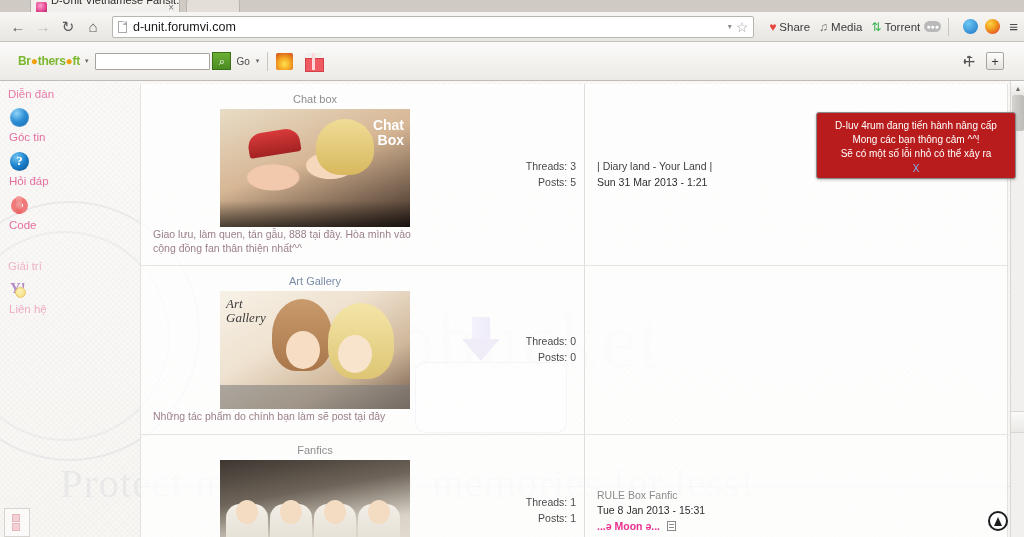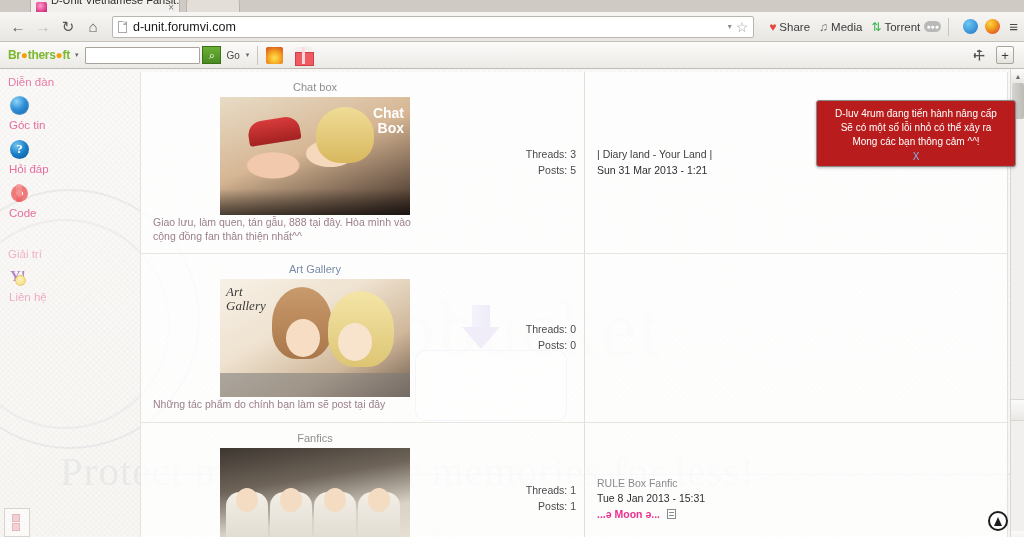--- a/index.html
+++ b/index.html
@@ -105,23 +105,23 @@
   .circ-ico {
     width: 15px; height: 15px; border-radius: 50%;
     margin-left: 7px;
   }
   .ico-blue { background: radial-gradient(circle at 35% 30%, #6ec8f5, #1a74c4); }
   .ico-red { background: radial-gradient(circle at 35% 30%, #ffd24d 0%, #f2a61e 35%, #e0332a 100%); }
   .menu-gly { font-size: 15px; color: #4a4a4a; margin-left: 9px; }
 
   
   .bstoolbar {
-    height: 27px; background: linear-gradient(#fbfbfa, #eceae5);
+    height: 39px; background: linear-gradient(#fbfbfa, #eceae5);
     border-bottom: 1px solid #bfbbb5;
-    display: flex; align-items: center; padding: 0 2px;
+    display: flex; align-items: center; padding: 0 12px;
   }
   .bs-logo {
     font-size: 12px; font-weight: bold;
     color: #7cb82f; letter-spacing: -0.3px;
     padding-left: 6px; padding-right: 2px;
     position: relative;
   }
   .bs-logo .o-dot { color: #f2a00d; }
   .bs-caret { font-size: 7px; color: #6a6a6a; margin: 0 7px 0 3px; }
   .bs-search {
@@ -722,22 +722,22 @@
               <span class="last-jump"></span>
             </div>
           </div>
         </div>
 
       </div>
     </div>
 
     <div class="notice">
       <p>D-luv 4rum đang tiến hành nâng cấp</p>
+      <p>Mong các bạn thông cảm ^^!</p>
       <p>Sẽ có một số lỗi nhỏ có thể xảy ra</p>
-      <p>Mong các bạn thông cảm ^^!</p>
       <span class="closex">X</span>
     </div>
 
     <div class="rightcol">
       <div class="sb-up">▲</div>
       <div class="sb-thumb"></div>
       <div class="sb-track-mark"></div>
       <div class="sb-down">▼</div>
     </div>
 

